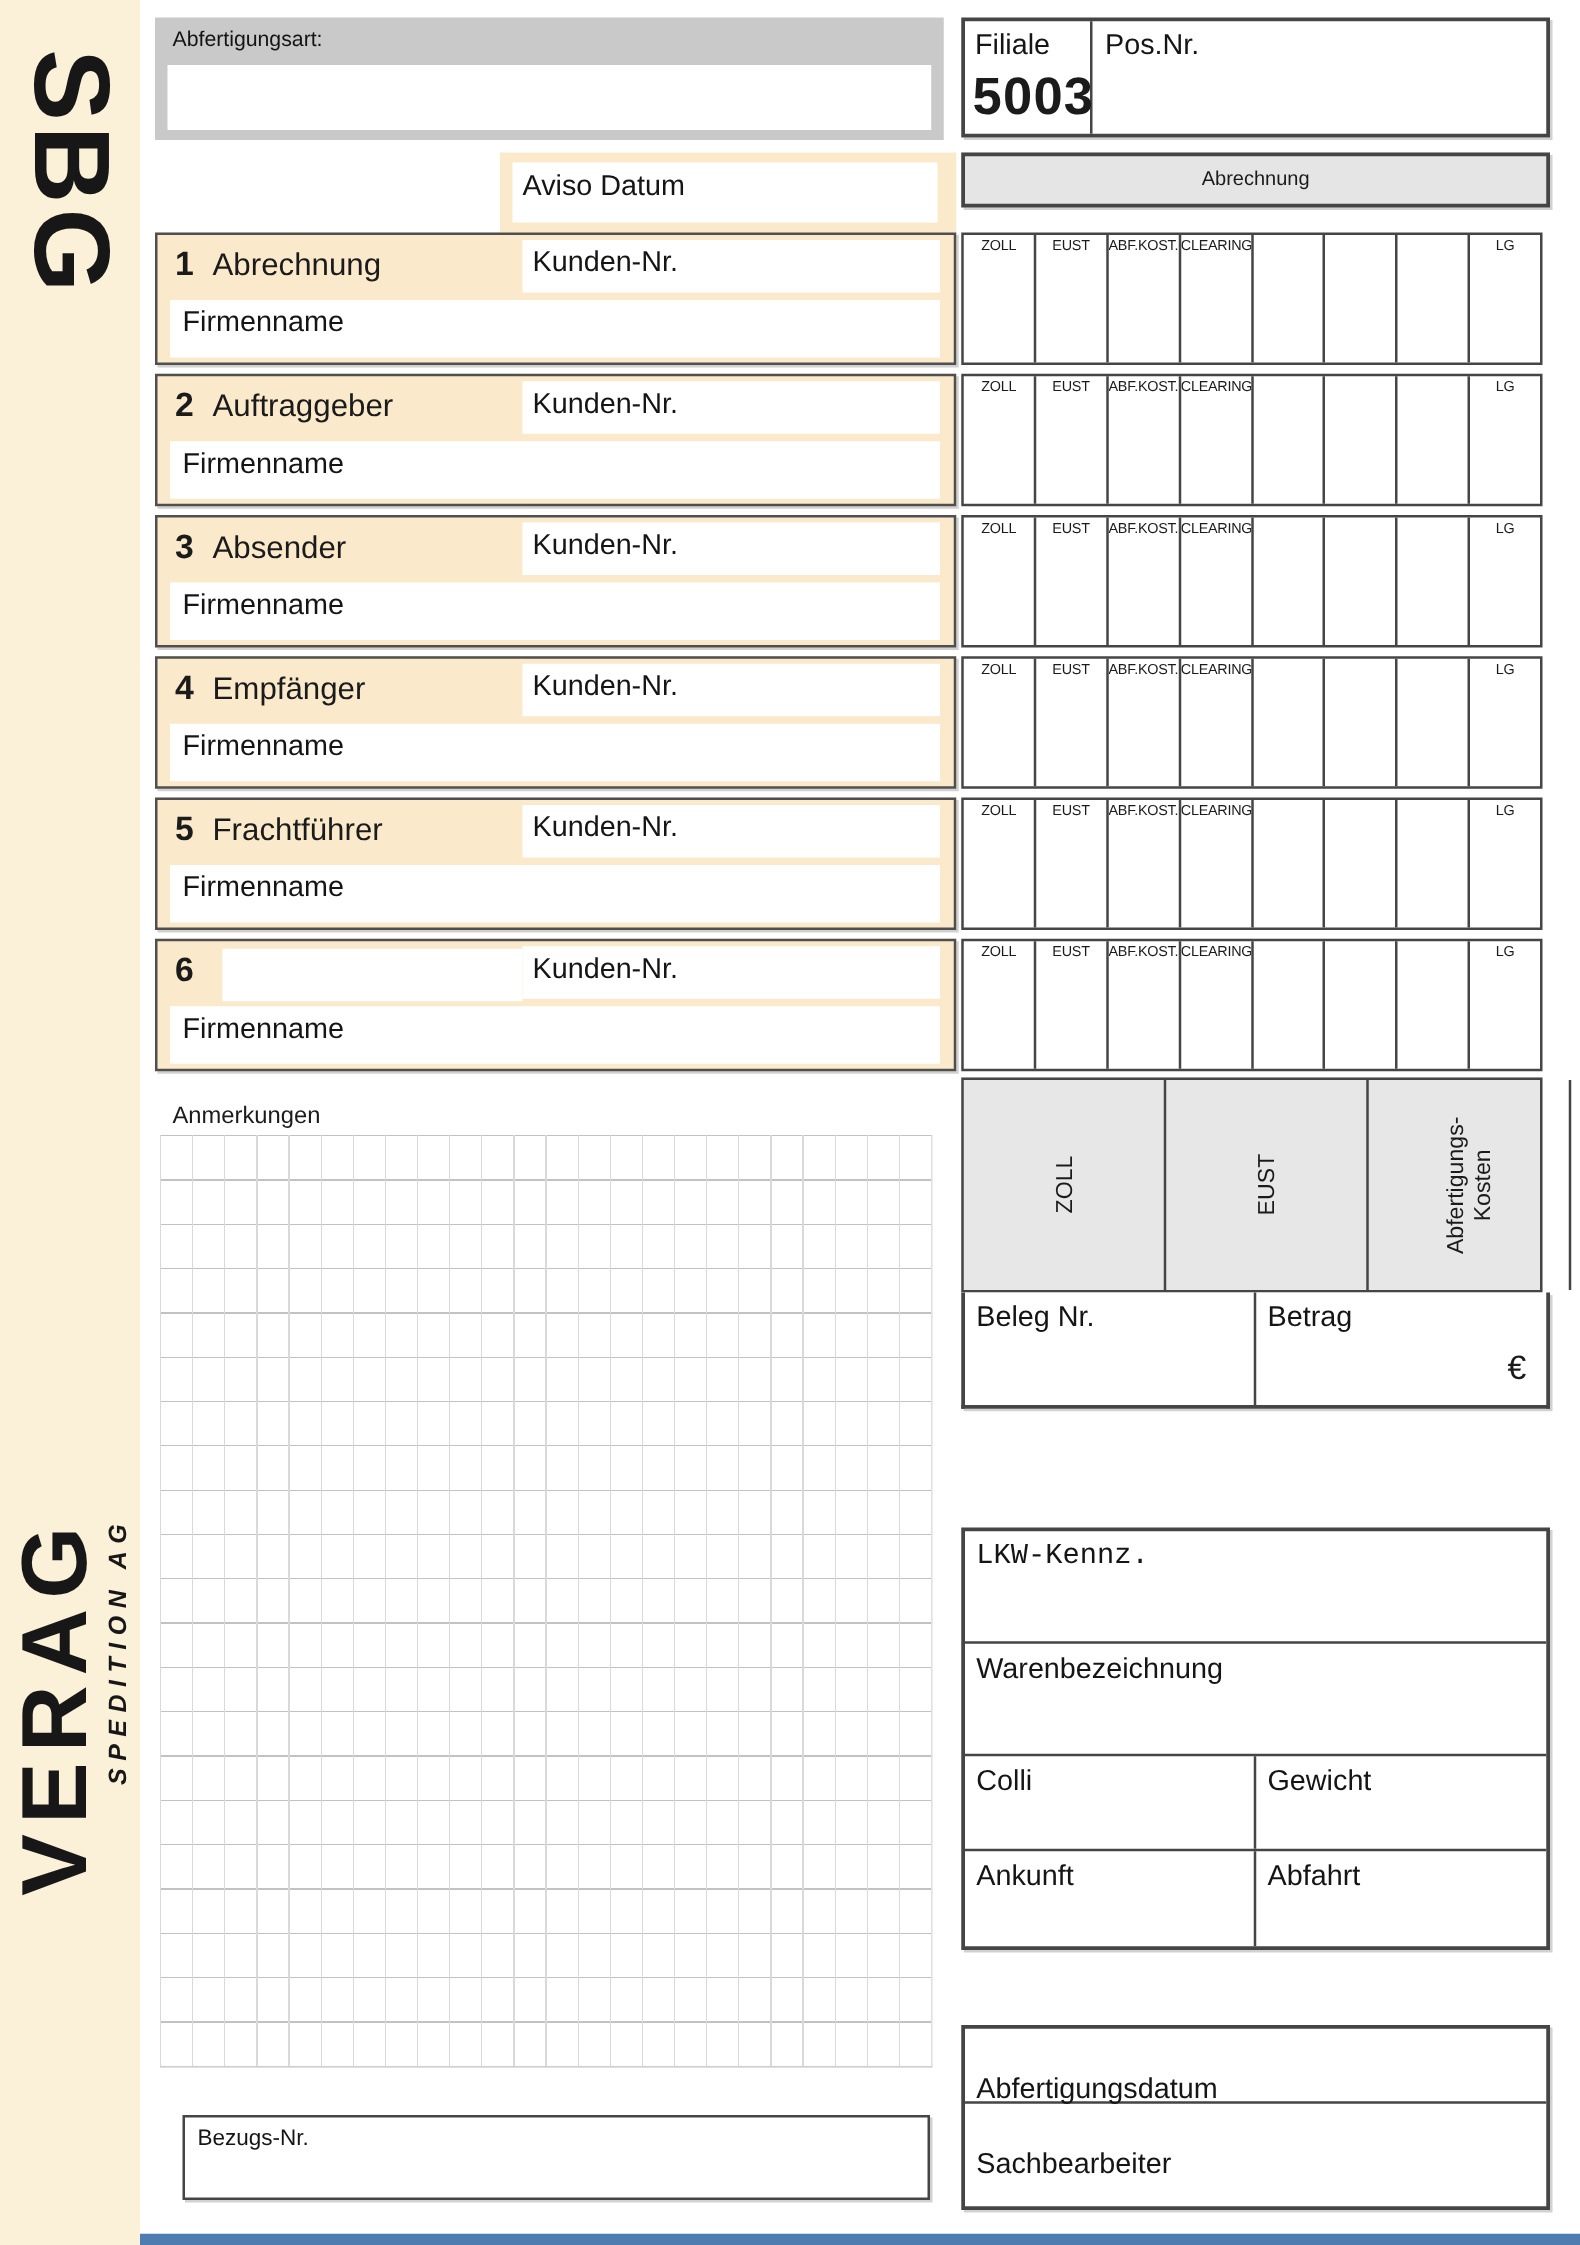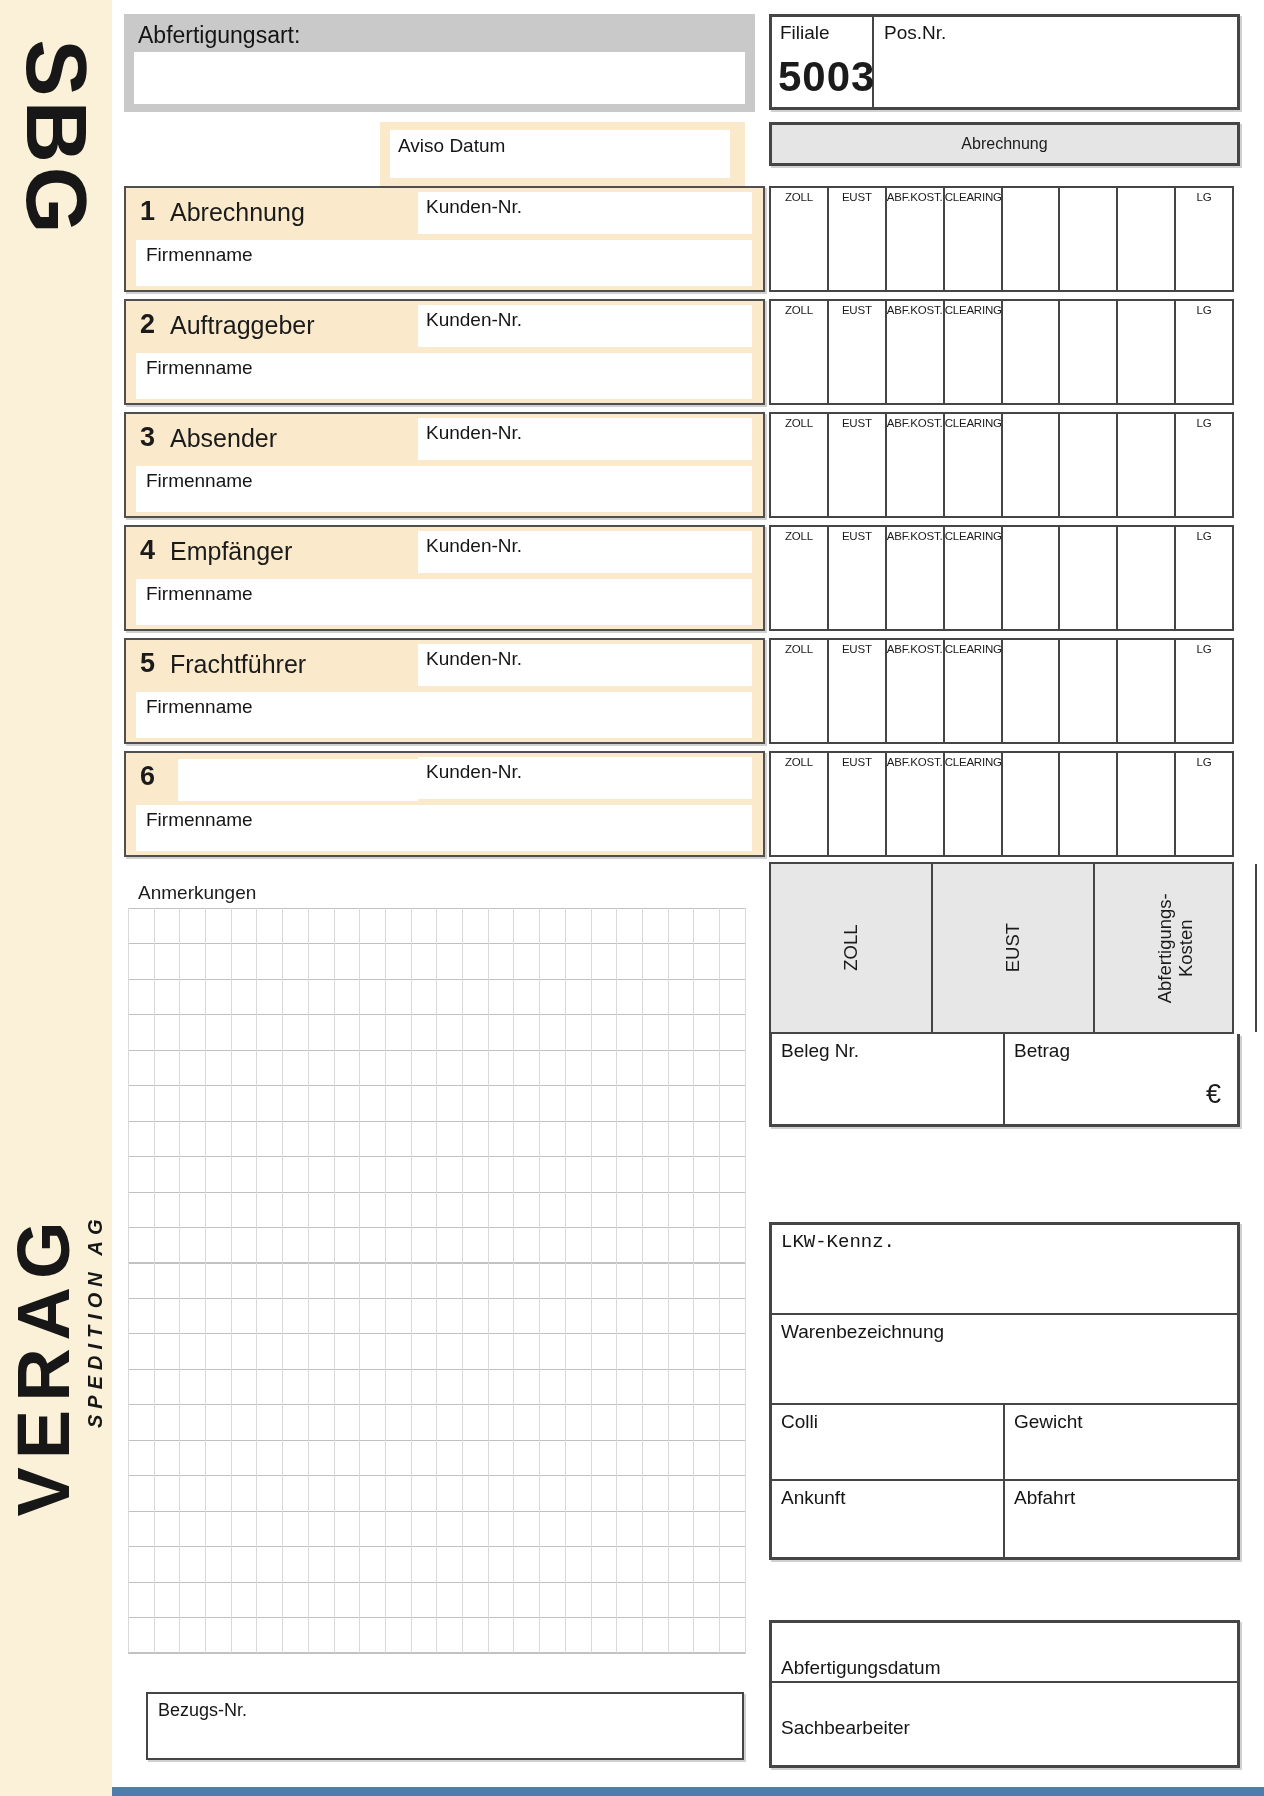--- a/index.html
+++ b/index.html
@@ -13,38 +13,38 @@
   .logo-top span{transform:rotate(90deg);white-space:nowrap;font-size:86px;font-weight:900;
                  letter-spacing:4px;color:#171717;}
   .logo-bottom{position:absolute;left:0;top:1190px;width:112px;height:350px;
                display:flex;align-items:center;justify-content:center;}
   .logo-bottom .rot{transform:rotate(-90deg);white-space:nowrap;display:flex;flex-direction:column;
                     align-items:flex-end;line-height:1;}
   .logo-bottom .big{font-size:74px;font-weight:900;letter-spacing:8px;color:#171717;}
   .logo-bottom .sub{font-size:20px;font-weight:700;font-style:italic;letter-spacing:6px;margin-top:4px;color:#171717;}
 
   
-  .fieldlabel{font-size:19px;color:#151515;}
+  .fieldlabel{font-size:23px;color:#151515;}
   .whitefield{position:absolute;background:#ffffff;}
   .dark-box{position:absolute;border:3px solid #454545;background:#ffffff;box-shadow:2px 2px 0 rgba(0,0,0,.18);}
 
   
   .gray-band{position:absolute;left:124px;top:14px;width:631px;height:98px;background:#C9C9C9;}
-  .gray-band .bandlabel{position:absolute;left:14px;top:8px;font-size:23px;color:#141414;}
+  .gray-band .bandlabel{position:absolute;left:14px;top:8px;font-size:17px;color:#141414;}
   .gray-band .whitefield{left:10px;top:38px;width:611px;height:52px;}
 
   .filiale-box{left:769px;top:14px;width:465px;height:90px;}
   .filiale-cell{position:absolute;left:0;top:0;width:100px;height:100%;border-right:2.5px solid #454545;}
   .filiale-cell .fieldlabel{position:absolute;left:8px;top:5px;}
   .filiale-value{position:absolute;left:6px;top:36px;font-size:42px;font-weight:800;letter-spacing:1px;}
   .posnr-cell{position:absolute;left:102px;top:0;right:0;height:100%;}
   .posnr-cell .fieldlabel{position:absolute;left:10px;top:5px;}
 
   
-  .aviso{position:absolute;left:380px;top:122px;width:365px;height:64px;background:#FAEACB;text-decoration:underline;}
+  .aviso{position:absolute;left:400px;top:122px;width:365px;height:64px;background:#FAEACB;text-decoration:underline;}
   .aviso .whitefield{left:10px;top:8px;width:340px;height:48px;}
   .aviso .fieldlabel{position:absolute;left:8px;top:5px;}
 
   
   .section{position:absolute;left:124px;width:641px;height:106px;background:#FAEACB;
            border:2.5px solid #4f4f4f;box-shadow:2px 2px 0 rgba(0,0,0,.18);box-sizing:border-box;}
   .sec-num{position:absolute;left:14px;top:8px;font-size:27px;font-weight:800;}
   .sec-title{position:absolute;left:44px;top:10px;font-size:25px;}
   .sec-title-field{position:absolute;left:52px;top:6px;width:240px;height:42px;background:#fff;}
   .kunden-field{position:absolute;left:292px;top:4px;width:334px;height:42px;background:#fff;}

